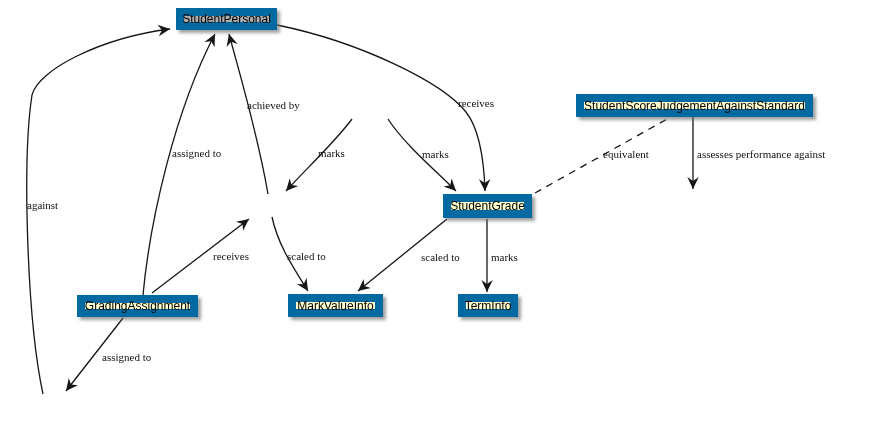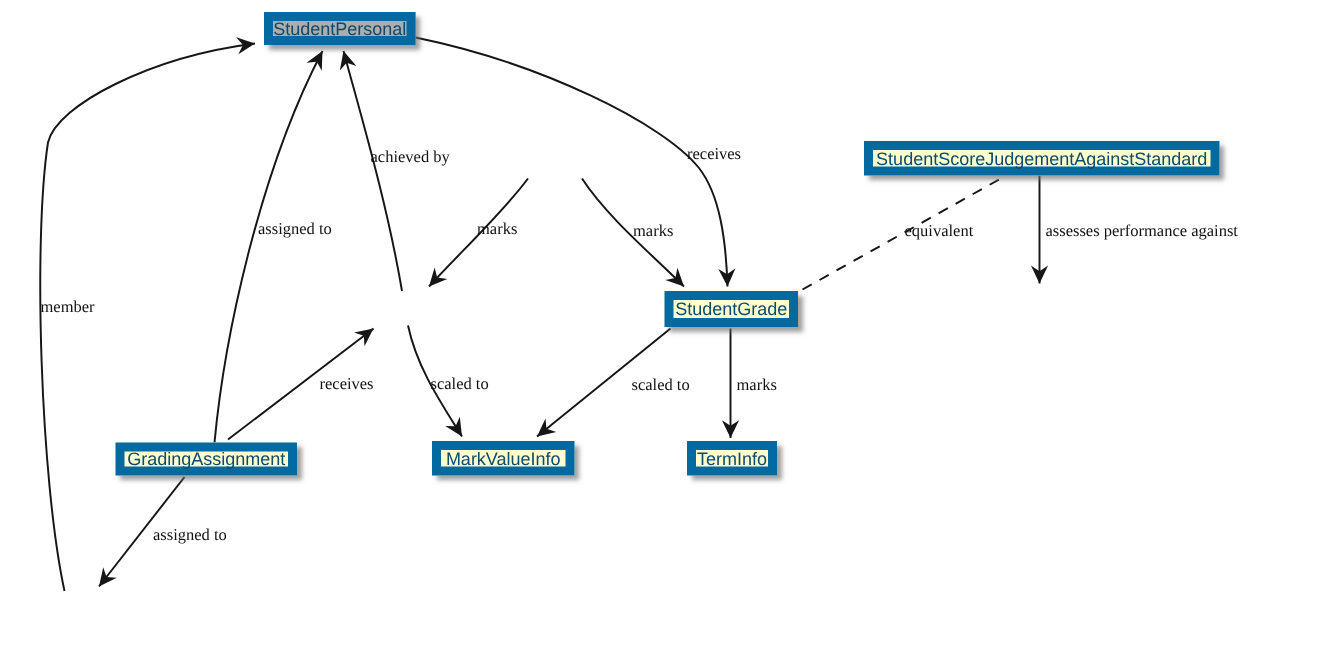--- a/index.html
+++ b/index.html
@@ -7,24 +7,24 @@
     position:relative;
     width:895px;height:430px;
     background:#ffffff;
     font-family:"Liberation Sans","DejaVu Sans",sans-serif;
     overflow:hidden;
   }
   #edges{position:absolute;left:0;top:0;width:895px;height:430px;}
   .node{
     position:absolute;
     box-sizing:border-box;
-    border:6px solid #0369a1;
+    border:8px solid #0369a1;
     display:flex;align-items:center;justify-content:center;
     font-size:12px;
-    color:#0c4a6e;
+    color:#000000;
     white-space:nowrap;
     box-shadow:3px 3px 3px rgba(110,110,110,0.65);
     line-height:1;
     z-index:2;
   }
   .node.gray{background:#ADADAD;}
   .node.yellow{background:#FEFECE;}
   .elabel{
     position:absolute;
     font-size:11px;
@@ -63,21 +63,21 @@
     <path class="edge" d="M123,318 L66,391" marker-end="url(#arrow)"></path>
   </svg>
 
   <div class="node gray" style="left:176px;top:8px;width:101px;height:22px">StudentPersonal</div>
   <div class="node yellow" style="left:576px;top:94px;width:237px;height:23px">StudentScoreJudgementAgainstStandard</div>
   <div class="node yellow" style="left:443px;top:194px;width:89px;height:24px">StudentGrade</div>
   <div class="node yellow" style="left:77px;top:295px;width:121px;height:22px">GradingAssignment</div>
   <div class="node yellow" style="left:288px;top:294px;width:95px;height:23px">MarkValueInfo</div>
   <div class="node yellow" style="left:458px;top:294px;width:60px;height:23px">TermInfo</div>
 
-  <div class="elabel" style="left:27px;top:200px">member</div>
+  <div class="elabel" style="left:27px;top:200px">against</div>
   <div class="elabel" style="left:172px;top:148px">assigned to</div>
   <div class="elabel" style="left:247px;top:100px">achieved by</div>
   <div class="elabel" style="left:318px;top:148px">marks</div>
   <div class="elabel" style="left:422px;top:149px">marks</div>
   <div class="elabel" style="left:458px;top:98px">receives</div>
   <div class="elabel" style="left:603px;top:149px">equivalent</div>
   <div class="elabel" style="left:697px;top:149px">assesses performance against</div>
   <div class="elabel" style="left:213px;top:251px">receives</div>
   <div class="elabel" style="left:287px;top:251px">scaled to</div>
   <div class="elabel" style="left:421px;top:252px">scaled to</div>

